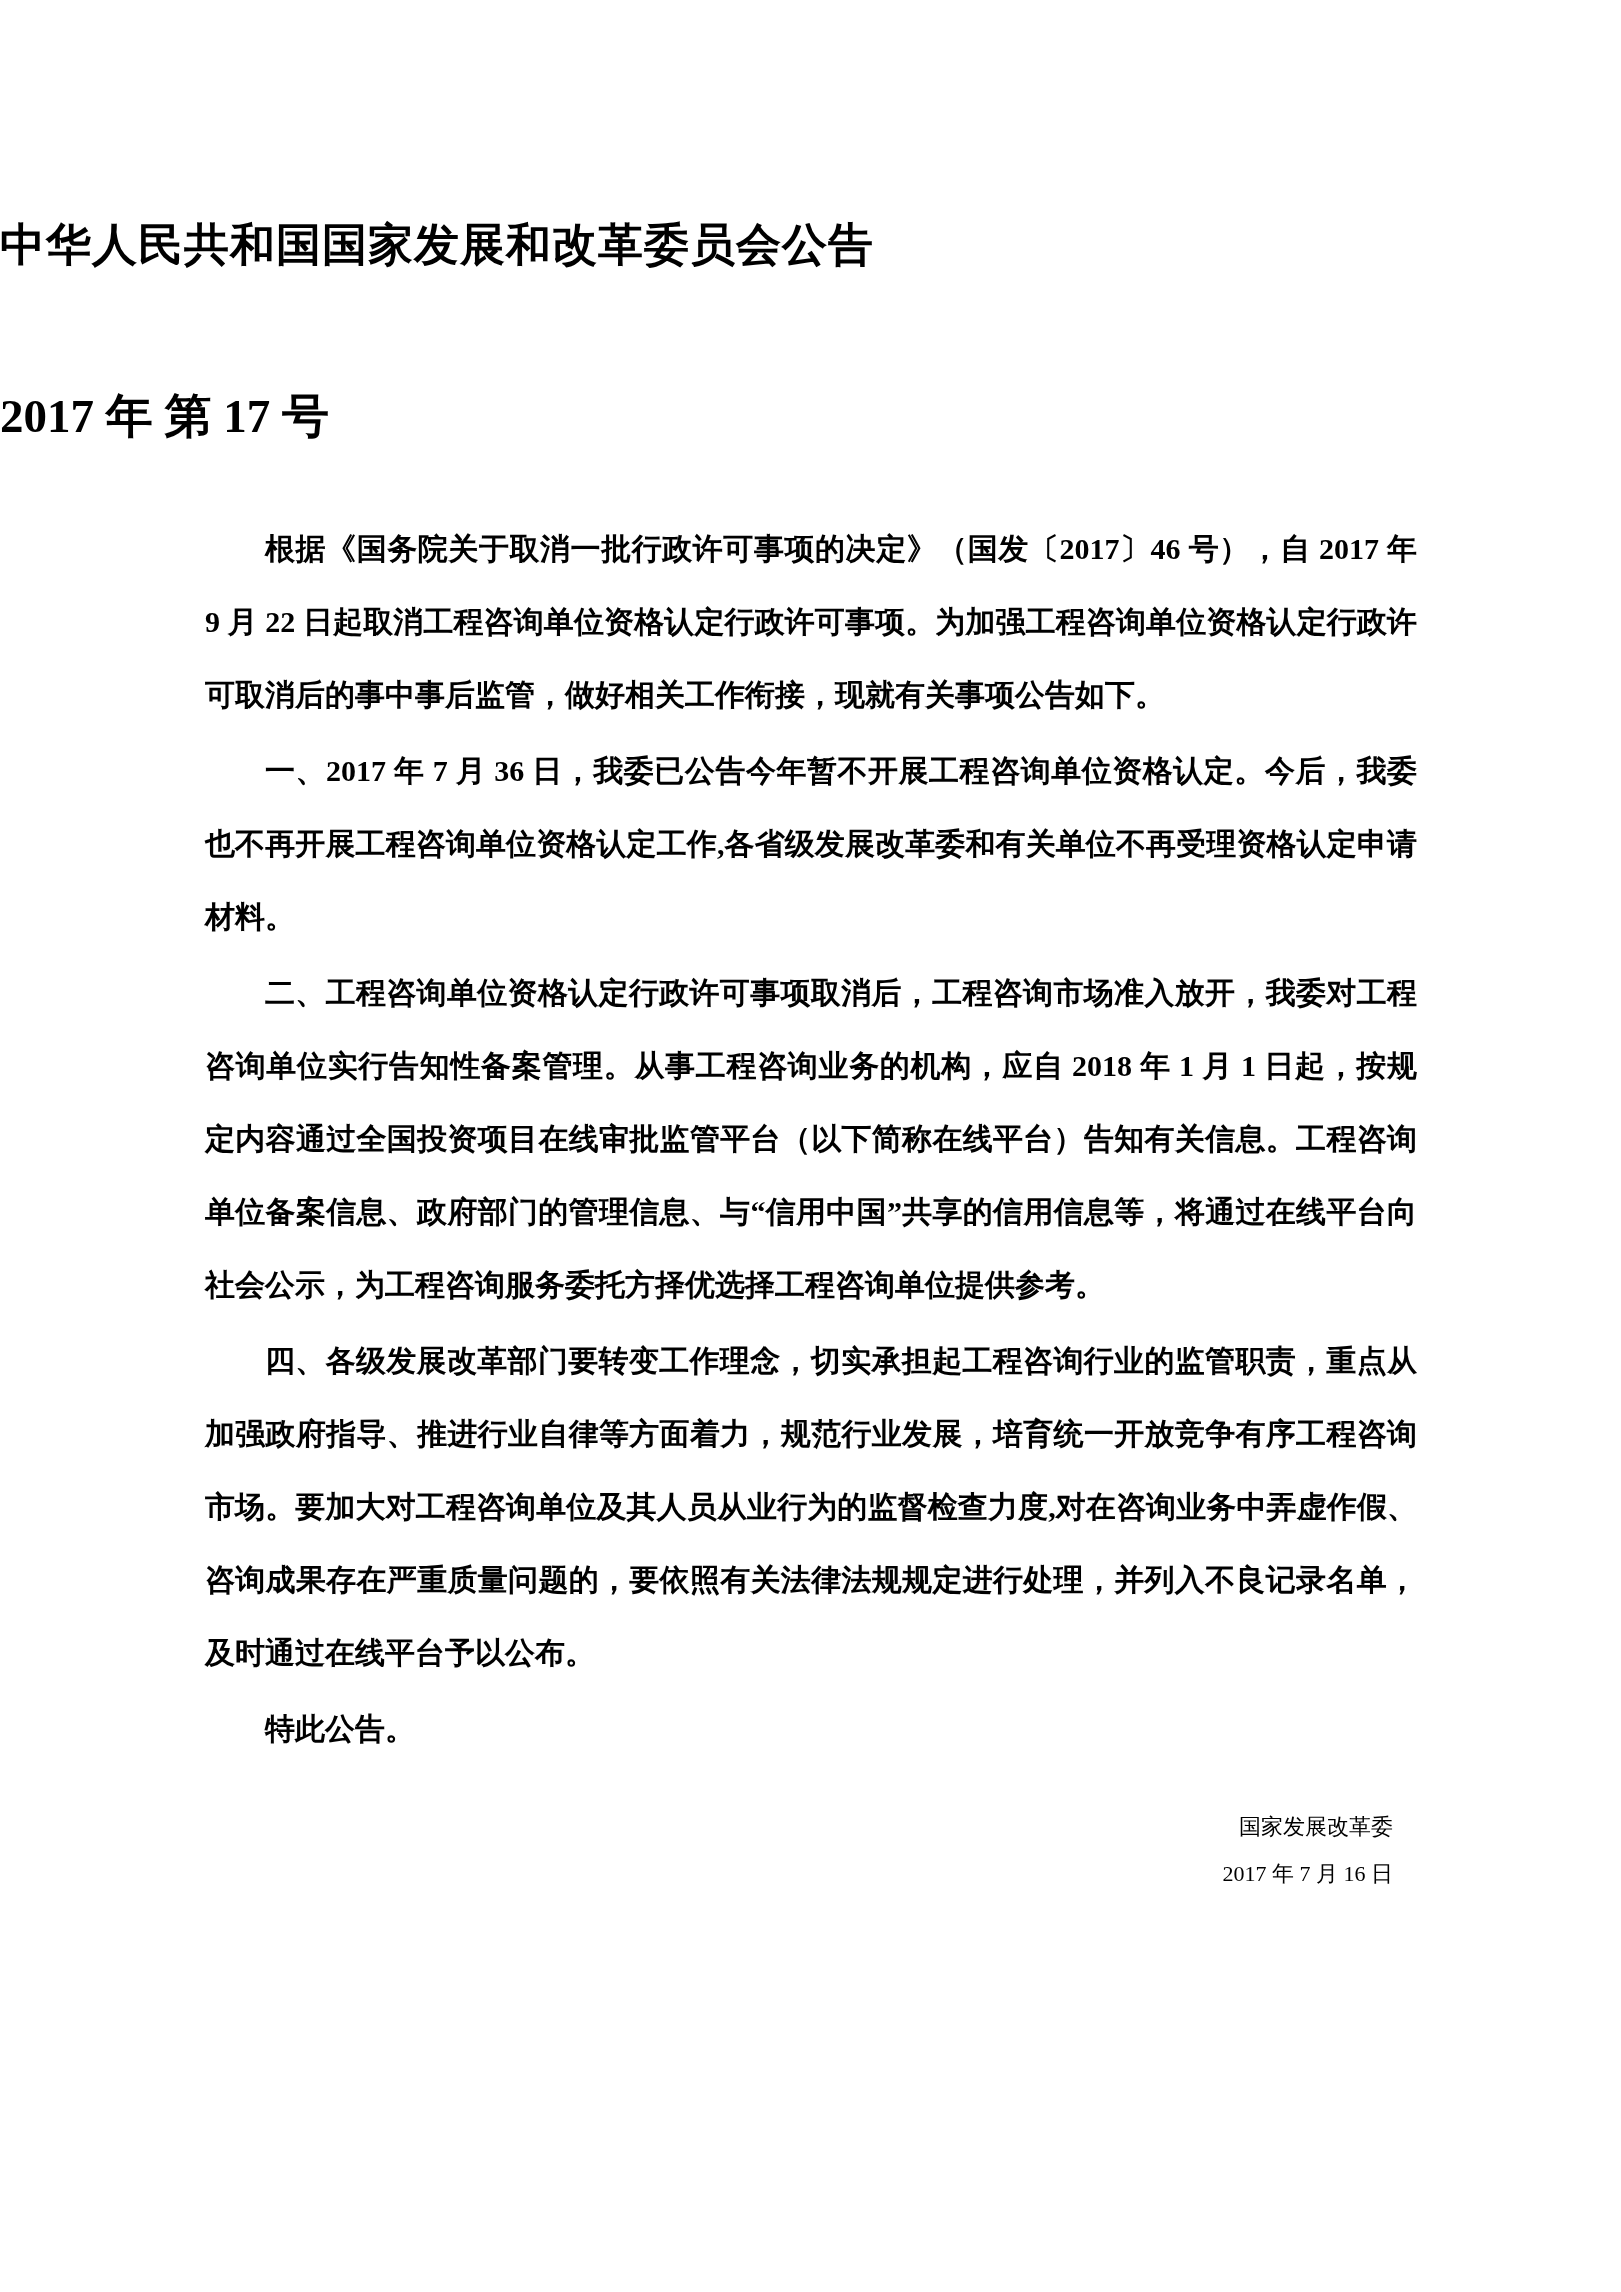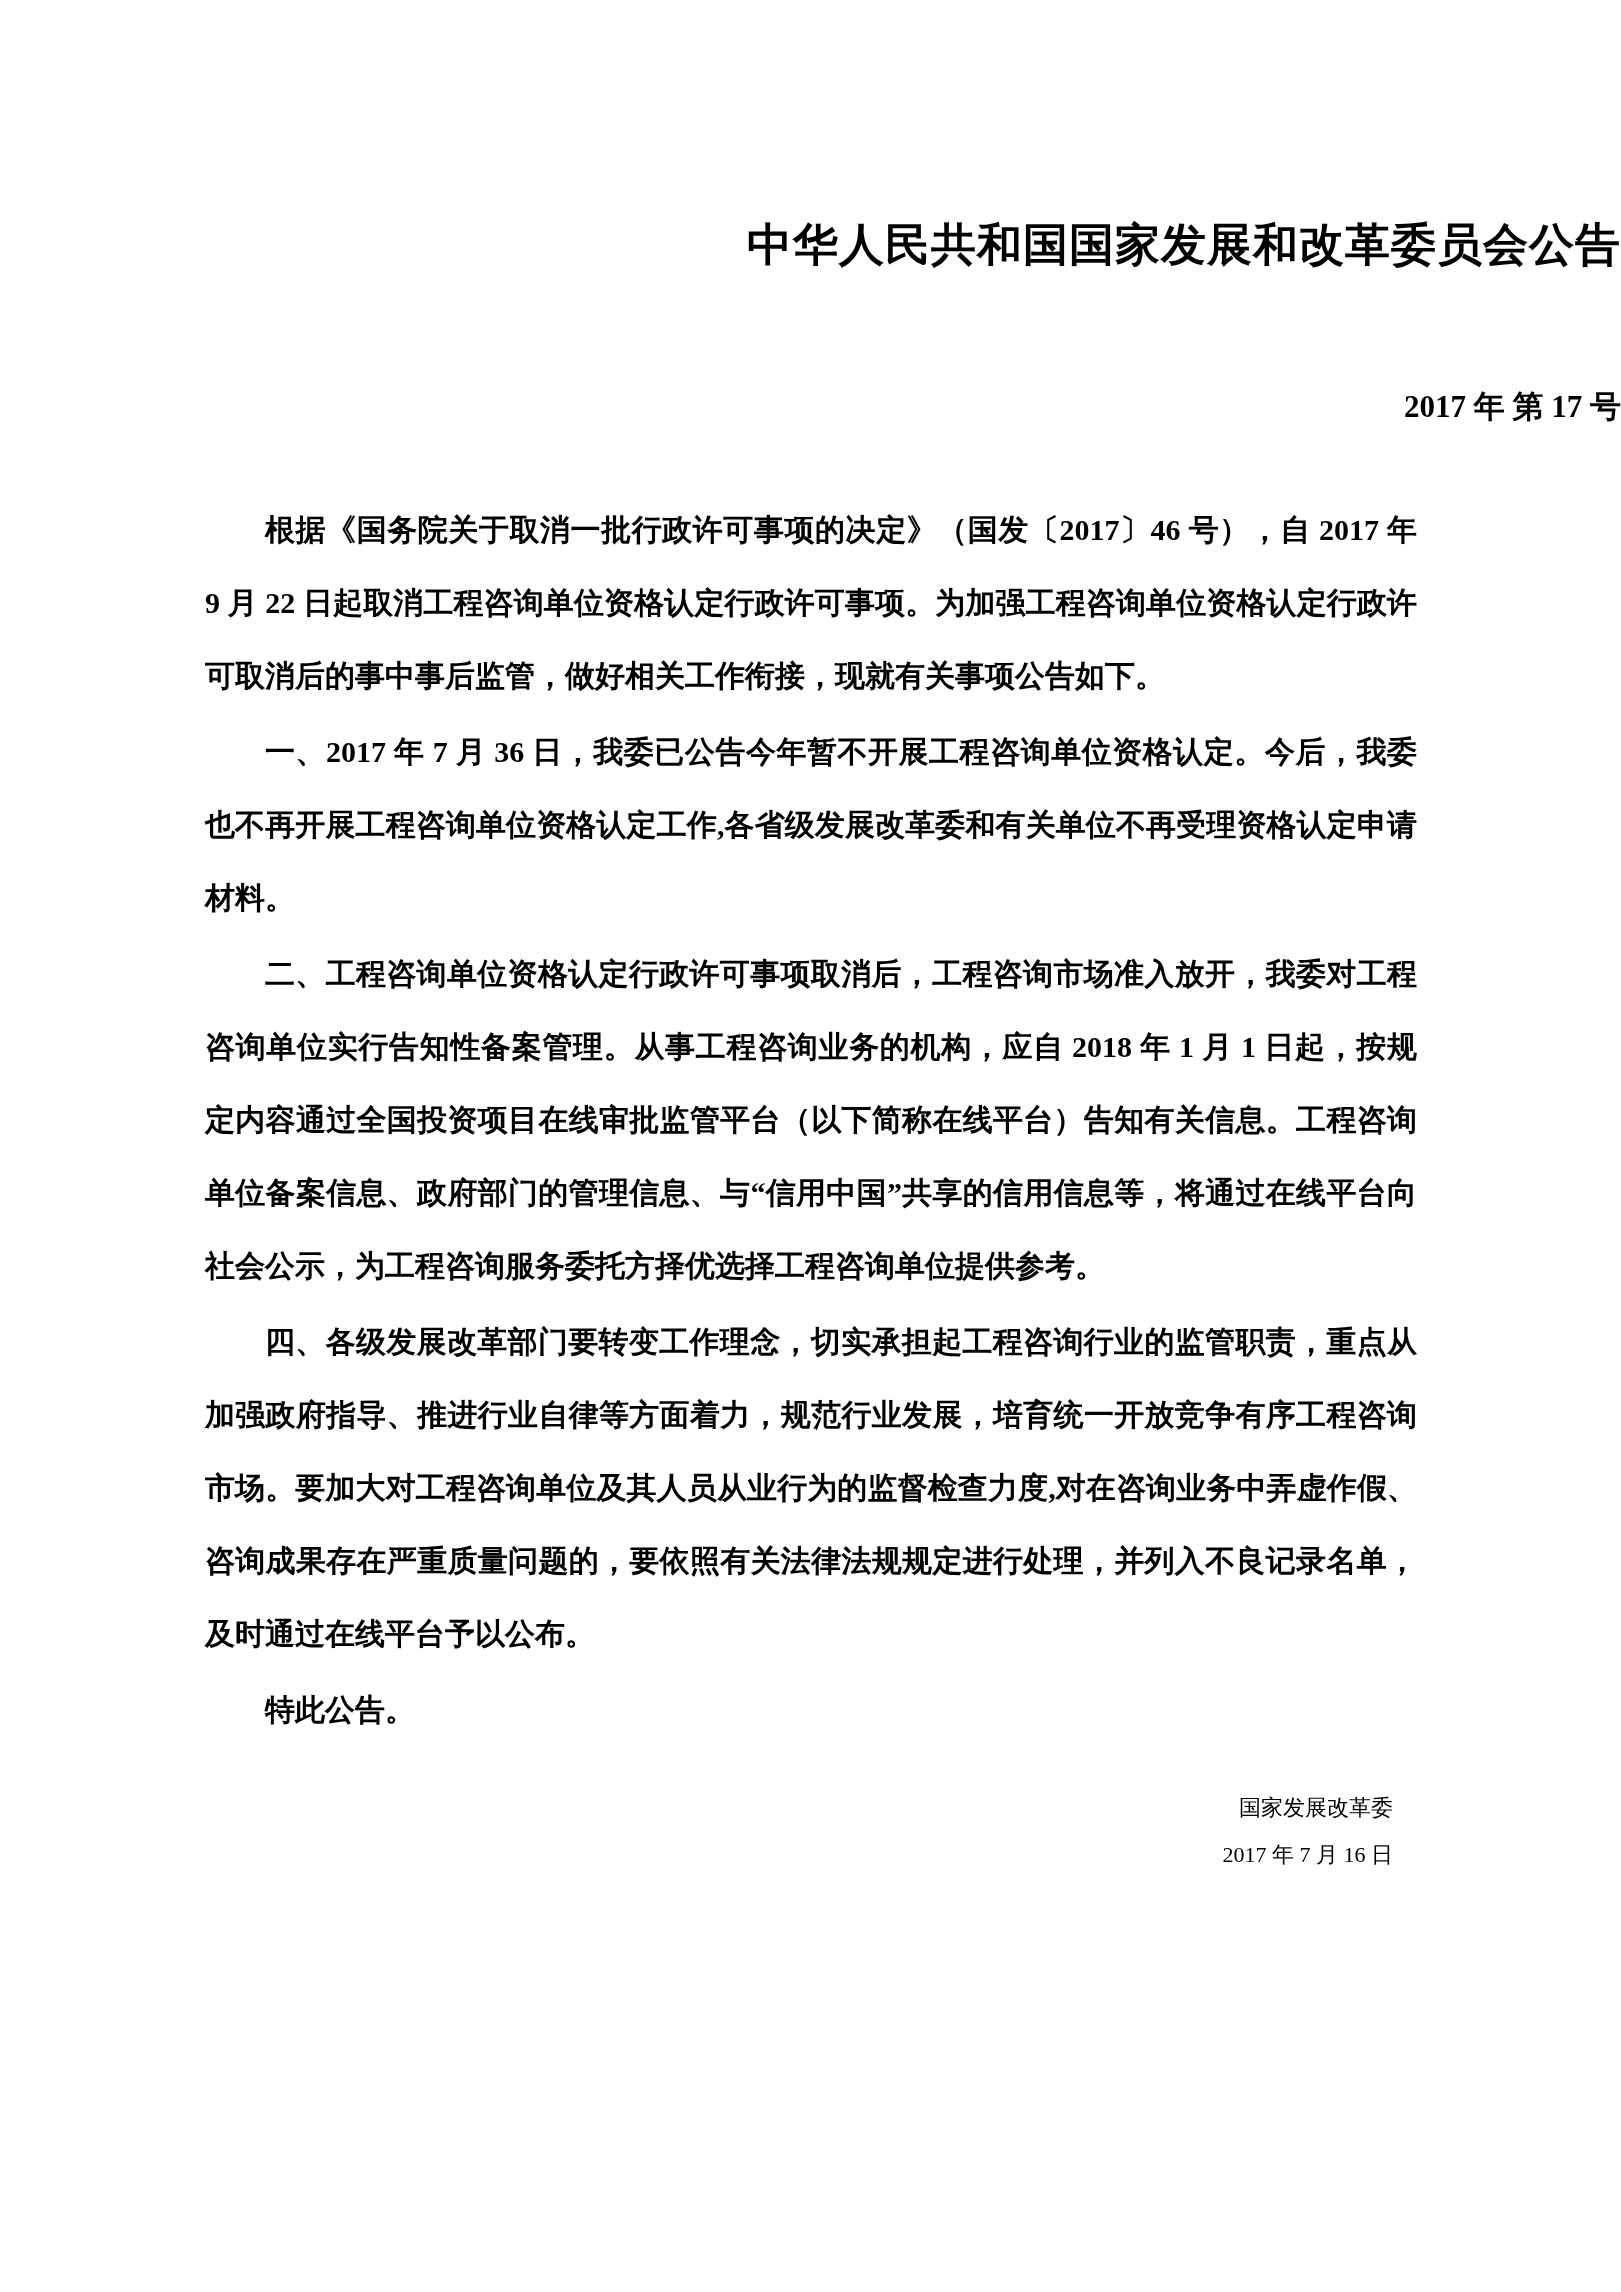--- a/index.html
+++ b/index.html
@@ -13,31 +13,31 @@
     height: 2293px;
     background: #ffffff;
     color: #000000;
     font-family: "Liberation Serif", "DejaVu Serif", serif;
     box-sizing: border-box;
     overflow: hidden;
   }
   .doc-title {
     margin: 0;
     padding-top: 218px;
-    text-align: right;
+    text-align: left;
     font-size: 45px;
     font-weight: bold;
     line-height: 1.2;
     letter-spacing: 1px;
   }
   .doc-number {
     margin: 0;
     padding-top: 116px;
-    text-align: right;
-    font-size: 31px;
+    text-align: left;
+    font-size: 47px;
     font-weight: bold;
     line-height: 1.2;
   }
   .doc-body {
     padding: 65px 201px 0 202px;
   }
   .doc-body p {
     margin: 3px;
     font-size: 30px;
     line-height: 73px;

